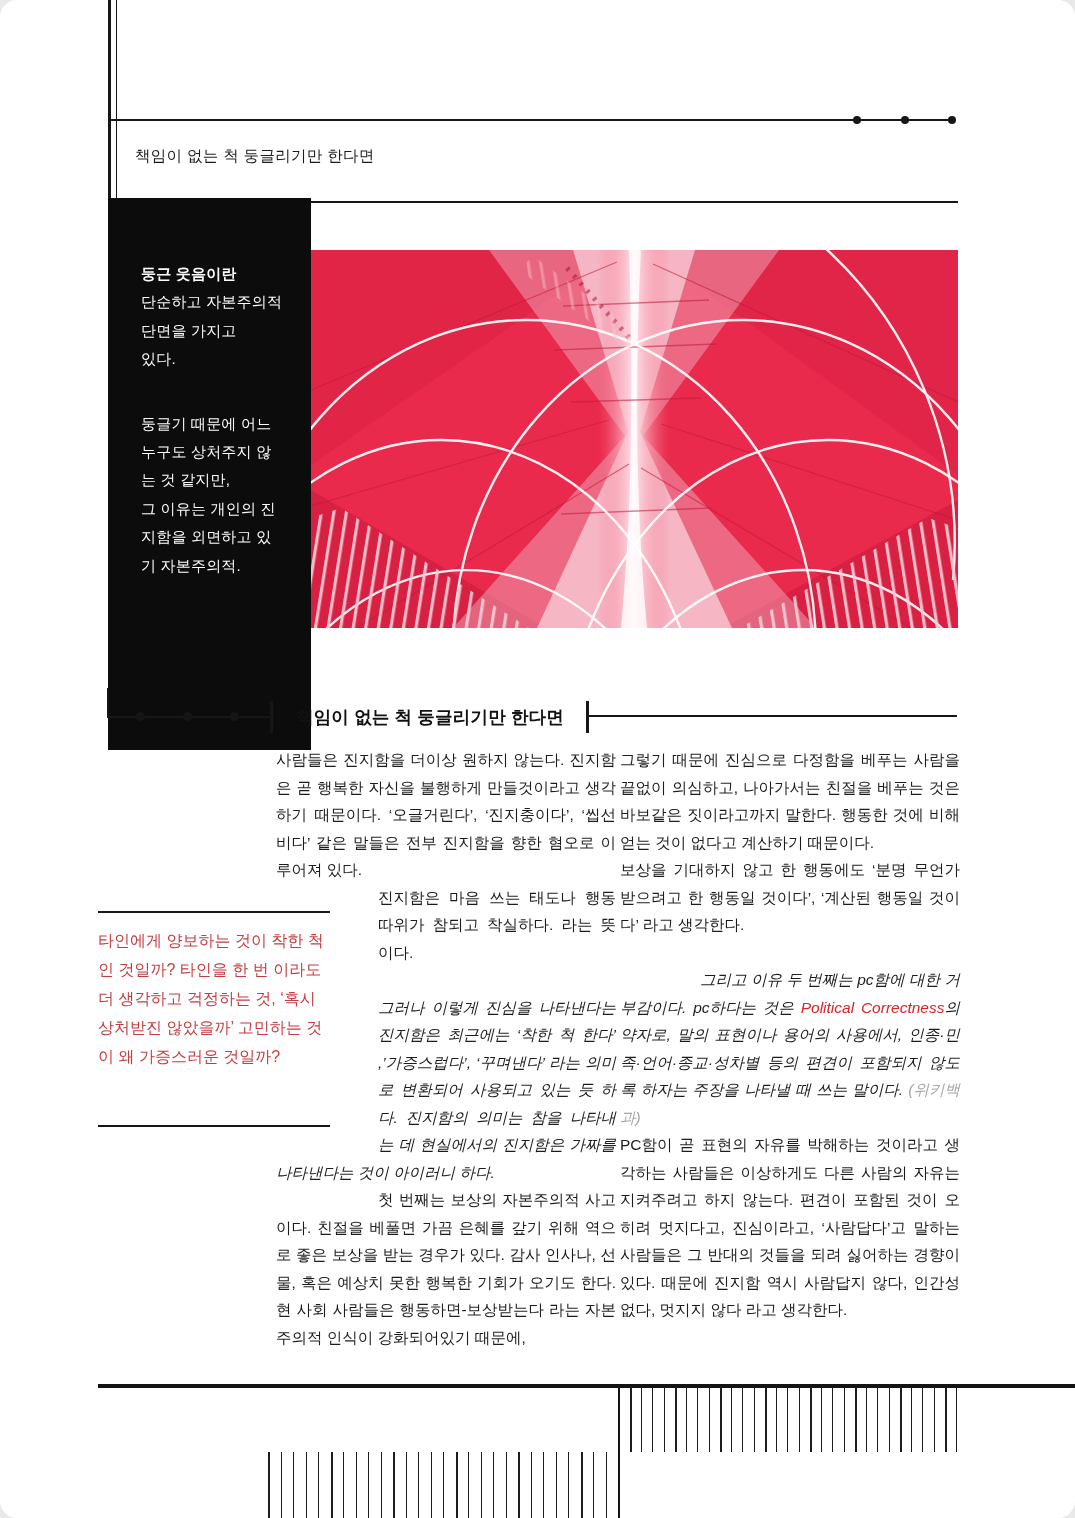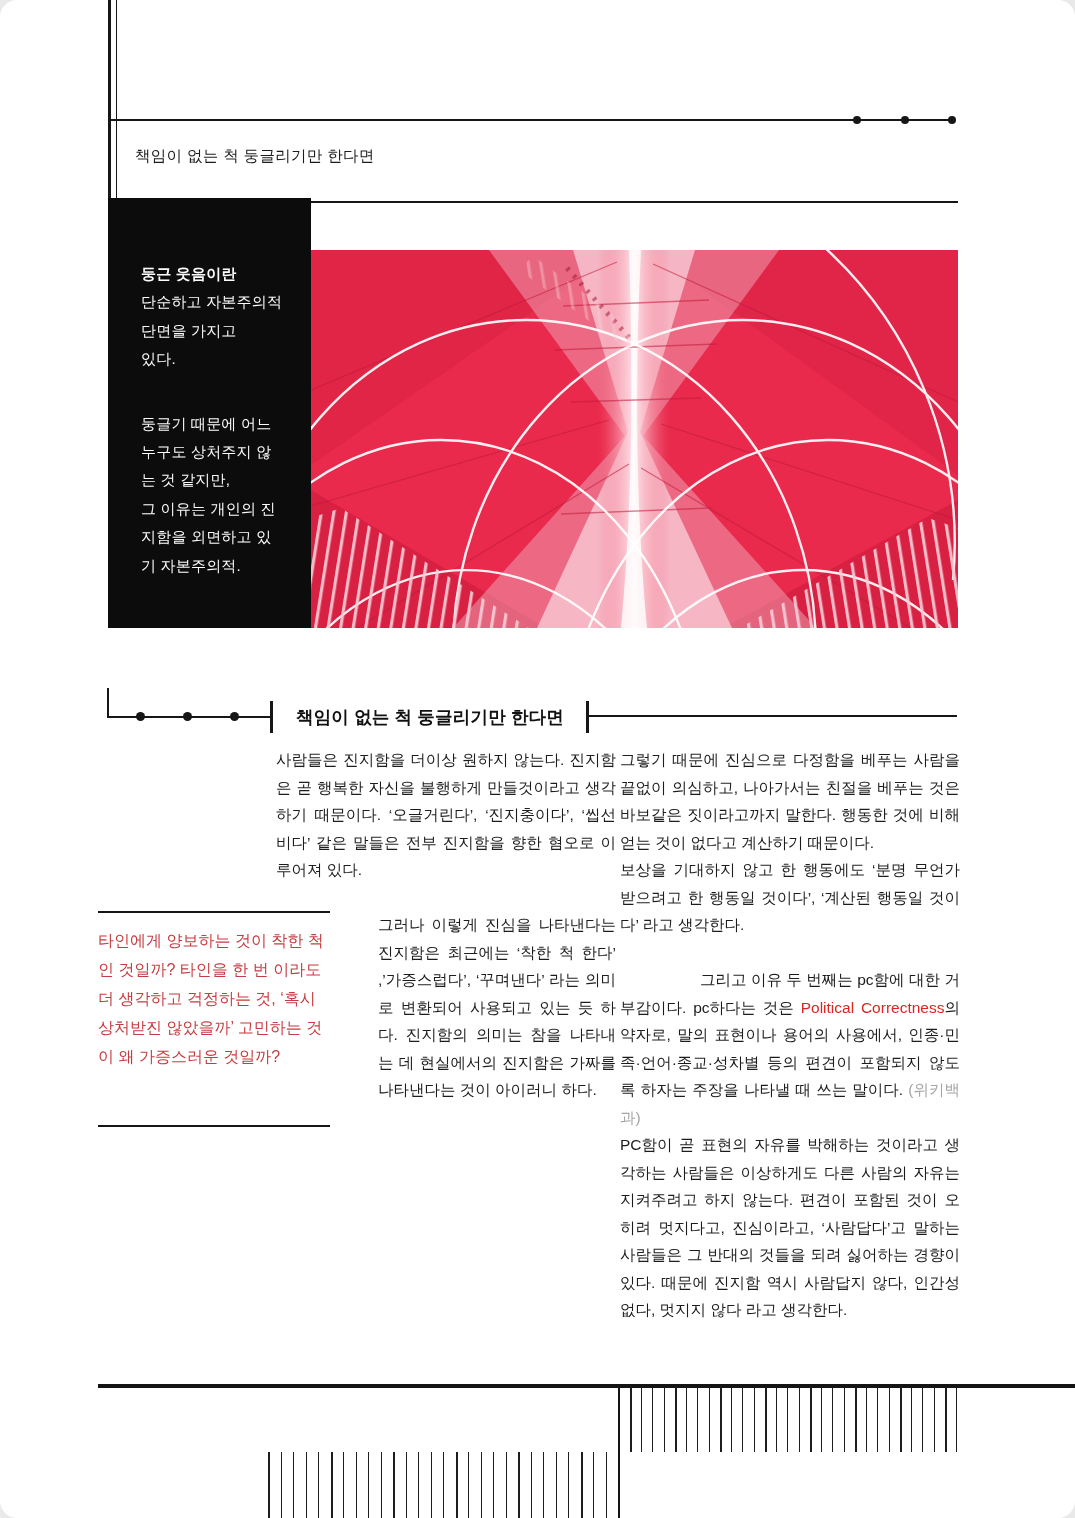--- a/index.html
+++ b/index.html
@@ -24,21 +24,21 @@
   .dots .dot{display:block;border-radius:50%;background:var(--ink,#161616);}
   .top-dots{left:853px;top:116px;gap:39.5px;}
   .top-dots .dot{width:8px;height:8px;}
   .eyebrow{
     left:135px;top:146px;width:600px;
     font-size:15.5px;letter-spacing:.3px;color:#1b1b1b;
   }
 
   
   .intro-box{
-    left:108px;top:198px;width:203px;height:430px;
+    left:108px;top:198px;width:203px;height:552px;
     background:var(--box-bg,#0c0c0c);
     box-sizing:border-box;
     padding:62px 24px 8px 33px;
     color:var(--box-text,#fcfcfc);
   }
   .box-line{font-size:15px;line-height:28.4px;white-space:nowrap;letter-spacing:.2px;}
   .box-lead{font-weight:700;}
   .box-para2{margin-top:36px;}
 
   .subheader-rule{left:311px;top:201px;width:647px;height:1.5px;}
@@ -57,21 +57,21 @@
   .section-title{
     left:276px;top:705px;width:308px;
     font-size:17.5px;font-weight:700;text-align:center;
     letter-spacing:.2px;color:#111;
   }
   .mid-line-right{left:589px;top:715px;width:368px;height:1.5px;}
 
   
   .col{width:340px;font-size:15.5px;line-height:27.5px;text-align:justify;color:#1c1c1c;}
   .col p{margin:0;}
-  .col .gap1{margin-top:27.5px;}
+  .col .gap1{margin-top:27.5px;font-style:italic;}
   .col1{left:276px;top:746px;}
   .col2{left:620px;top:746px;}
   .quote-spacer{float:left;width:102px;height:260px;}
   .indent1{text-indent:102px;}
   .indent2{text-indent:80px;}
   .hl-red{color:var(--highlight-red,#d92525);}
   .src-gray{color:var(--source-gray,#a5a5a5);}
 
   
   .pull-quote{
@@ -187,21 +187,23 @@
       <span class="dot"></span>
     </div>
   <div class="abs rule title-bar-l"></div>
   <div class="abs section-title">책임이 없는 척 둥글리기만 한다면</div>
   <div class="abs rule title-bar-r"></div>
   <div class="abs rule mid-line-right"></div>
 
   <div class="abs col col1">
     <p>사람들은 진지함을 더이상 원하지 않는다. 진지함은 곧 행복한 자신을 불행하게 만들것이라고 생각하기 때문이다. ‘오글거린다’, ‘진지충이다’, ‘씹선비다’ 같은 말들은 전부 진지함을 향한 혐오로 이루어져 있다.</p>
     <div class="quote-spacer"></div>
+    <p>진지함은 마음 쓰는 태도나 행동 따위가 참되고 착실하다. 라는 뜻이다.</p>
     <p class="gap1">그러나 이렇게 진심을 나타낸다는 진지함은 최근에는 ‘착한 척 한다’ ,’가증스럽다’, ‘꾸며낸다’ 라는 의미로 변환되어 사용되고 있는 듯 하다. 진지함의 의미는 참을 나타내는 데 현실에서의 진지함은 가짜를 나타낸다는 것이 아이러니 하다.</p>
+    <p class="indent1">첫 번째는 보상의 자본주의적 사고이다. 친절을 베풀면 가끔 은혜를 갚기 위해 역으로 좋은 보상을 받는 경우가 있다. 감사 인사나, 선물, 혹은 예상치 못한 행복한 기회가 오기도 한다. 현 사회 사람들은 행동하면-보상받는다 라는 자본주의적 인식이 강화되어있기 때문에,</p>
   </div>
 
   <div class="abs pull-quote">
     <span>타인에게 양보하는 것이 착한 척인 것일까? 타인을 한 번 이라도 더 생각하고 걱정하는 것, ‘혹시 상처받진 않았을까’ 고민하는 것이 왜 가증스러운 것일까?</span>
   </div>
 
   <div class="abs col col2">
     <p>그렇기 때문에 진심으로 다정함을 베푸는 사람을 끝없이 의심하고, 나아가서는 친절을 베푸는 것은 바보같은 짓이라고까지 말한다. 행동한 것에 비해 얻는 것이 없다고 계산하기 때문이다.</p>
     <p>보상을 기대하지 않고 한 행동에도 ‘분명 무언가 받으려고 한 행동일 것이다’, ‘계산된 행동일 것이다’ 라고 생각한다.</p>
     <p class="gap1 indent2"><span>그리고 이유 두 번째는 pc함에 대한 거부감이다. pc하다는 것은 </span><span class="hl-red">Political Correctness</span><span>의 약자로, 말의 표현이나 용어의 사용에서, 인종·민족·언어·종교·성차별 등의 편견이 포함되지 않도록 하자는 주장을 나타낼 때 쓰는 말이다. </span><span class="src-gray">(위키백과)</span></p>

